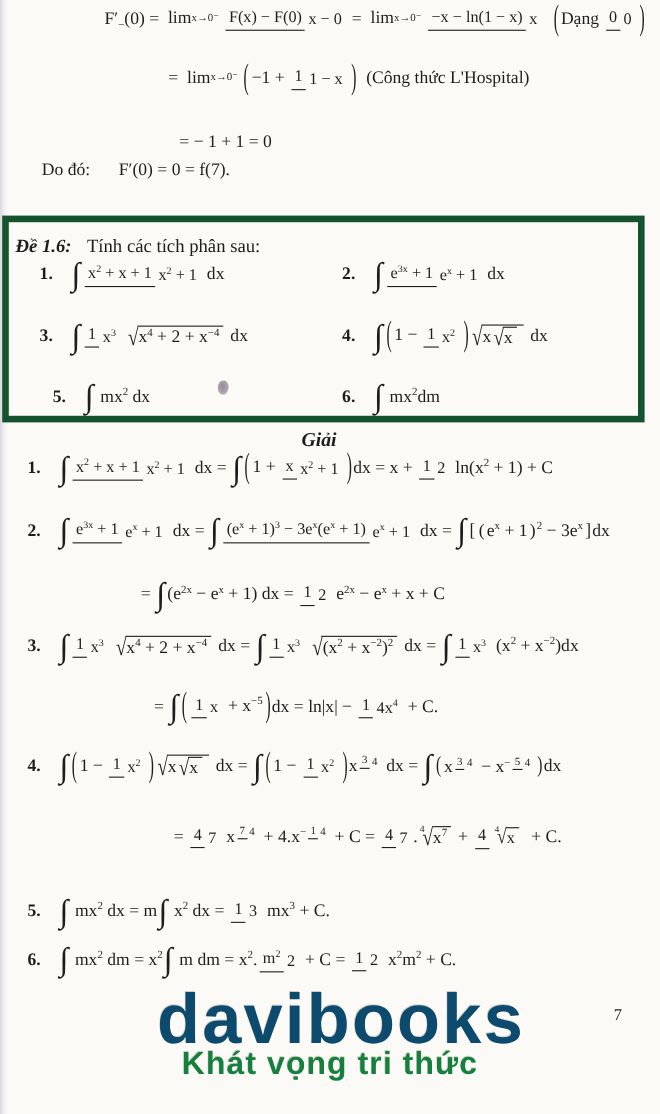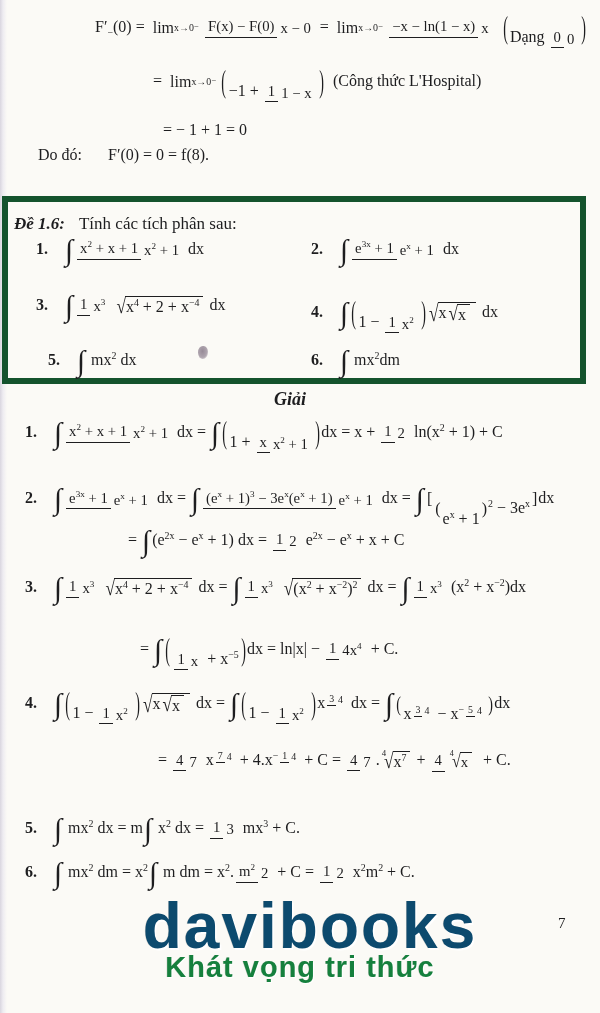--- a/index.html
+++ b/index.html
@@ -24,21 +24,21 @@
   .int{font-size:1.85em;line-height:0.9;vertical-align:middle;margin:0 2px 0 1px;}
   .lim{display:inline-flex;align-items:center;vertical-align:middle;margin:0 4px;}
   .lim>.limt{line-height:1.05;}
   .lim>.limu{font-size:0.62em;line-height:1.1;}
   .sq{display:inline-flex;align-items:flex-start;vertical-align:middle;margin:0 2px;}
   .sq>.rad{line-height:1;font-size:1.08em;transform-origin:top center;display:inline-block;}
   .sq>.sqc{display:inline-block;border-top:1.3px solid #1d1d1f;padding:1px 4px 0 1px;margin-left:-1px;}
   .sq>.idx{font-size:0.55em;align-self:flex-start;margin:-2px -2px 0 0;}
   .bigp{display:inline-flex;align-items:center;vertical-align:middle;}
   .bigp>.bp{display:inline-block;line-height:1;padding:0 1px;font-weight:300;transform-origin:center;}
-  .bigp>.bpc{display:inline-block;padding:0 1px;margin-top:20px;}
+  .bigp>.bpc{display:inline-block;padding:0 1px;}
   
   .pbox{position:absolute;left:2px;top:196px;width:572px;height:176px;border:6px solid #14532d;background:transparent;}
   .ptitle{position:absolute;left:6px;top:12px;font-size:17px;white-space:pre;}
   .btitle{font-weight:bold;font-style:italic;margin-right:14px;}
   .giai{position:absolute;left:0;top:389px;width:580px;text-align:center;
     font-weight:bold;font-style:italic;font-size:18px;}
   .stain{position:absolute;left:198px;top:346px;width:10px;height:13px;border-radius:50% 45% 55% 50%;
     background:radial-gradient(ellipse at 45% 40%, #7e6f80 0%, #9b8f9c 55%, rgba(155,143,156,0) 100%);opacity:0.8;}
   
   .wm-brand{position:absolute;left:0;top:894px;width:600px;text-align:center;
@@ -53,21 +53,21 @@
 </style>
 </head>
 <body>
 
 <div class="page">
   <div class="edge"></div>
 
   <div class="line" style="left:95px;top:8px">F′<sub>−</sub>(0) = <span class="lim"><span class="limt">lim</span><span class="limu">x→0⁻</span></span><span class="fr"><span class="nu">F(x) − F(0)</span><span class="de">x − 0</span></span> = <span class="lim"><span class="limt">lim</span><span class="limu">x→0⁻</span></span><span class="fr"><span class="nu">−x − ln(1 − x)</span><span class="de">x</span></span>  <span class="bigp"><span class="bp" style="transform: scale(0.88, 2);">(</span><span class="bpc">Dạng <span class="fr"><span class="nu">0</span><span class="de">0</span></span></span><span class="bp" style="transform: scale(0.88, 2);">)</span></span></div>
   <div class="line" style="left:153px;top:62px">= <span class="lim"><span class="limt">lim</span><span class="limu">x→0⁻</span></span><span class="bigp"><span class="bp" style="transform: scale(0.88, 2);">(</span><span class="bpc">−1 + <span class="fr"><span class="nu">1</span><span class="de">1 − x</span></span></span><span class="bp" style="transform: scale(0.88, 2);">)</span></span>  (Công thức L'Hospital)</div>
   <div class="line" style="left:163px;top:121px">= − 1 + 1 = 0</div>
-  <div class="line" style="left:38px;top:146px"><span class="label">Do đó:</span><span>F′(0) = 0 = f(8).</span></div>
+  <div class="line" style="left:38px;top:146px"><span class="label">Do đó:</span><span>F′(0) = 0 = f(7).</span></div>
 
   <div class="pbox">
     <div class="ptitle"><span class="btitle">Đề 1.6:</span><span>Tính các tích phân sau:</span></div>
     <div class="line" style="left:28px;top:35px"><span class="no">1.</span><span><span class="int">∫</span><span class="fr"><span class="nu">x<sup>2</sup> + x + 1</span><span class="de">x<sup>2</sup> + 1</span></span> dx</span></div>
     <div class="line" style="left:303px;top:35px"><span class="no">2.</span><span><span class="int">∫</span><span class="fr"><span class="nu">e<sup>3x</sup> + 1</span><span class="de">e<sup>x</sup> + 1</span></span> dx</span></div>
     <div class="line" style="left:28px;top:91px"><span class="no">3.</span><span><span class="int">∫</span><span class="fr"><span class="nu">1</span><span class="de">x<sup>3</sup></span></span> <span class="sq"><span class="rad" style="transform: scaleY(1.23529);">√</span><span class="sqc">x<sup>4</sup> + 2 + x<sup>−4</sup></span></span> dx</span></div>
     <div class="line" style="left:303px;top:91px"><span class="no">4.</span><span><span class="int">∫</span><span class="bigp"><span class="bp" style="transform: scale(0.88, 2);">(</span><span class="bpc">1 − <span class="fr"><span class="nu">1</span><span class="de">x<sup>2</sup></span></span></span><span class="bp" style="transform: scale(0.88, 2);">)</span></span><span class="sq"><span class="rad" style="transform: scaleY(1.35294);">√</span><span class="sqc">x<span class="sq"><span class="rad" style="transform: scaleY(1.17647);">√</span><span class="sqc">x</span></span></span></span> dx</span></div>
     <div class="line" style="left:40px;top:146px"><span class="no">5.</span><span><span class="int">∫</span> mx<sup>2</sup> dx</span></div>
     <div class="line" style="left:303px;top:146px"><span class="no">6.</span><span><span class="int">∫</span> mx<sup>2</sup>dm</span></div>
   </div>

